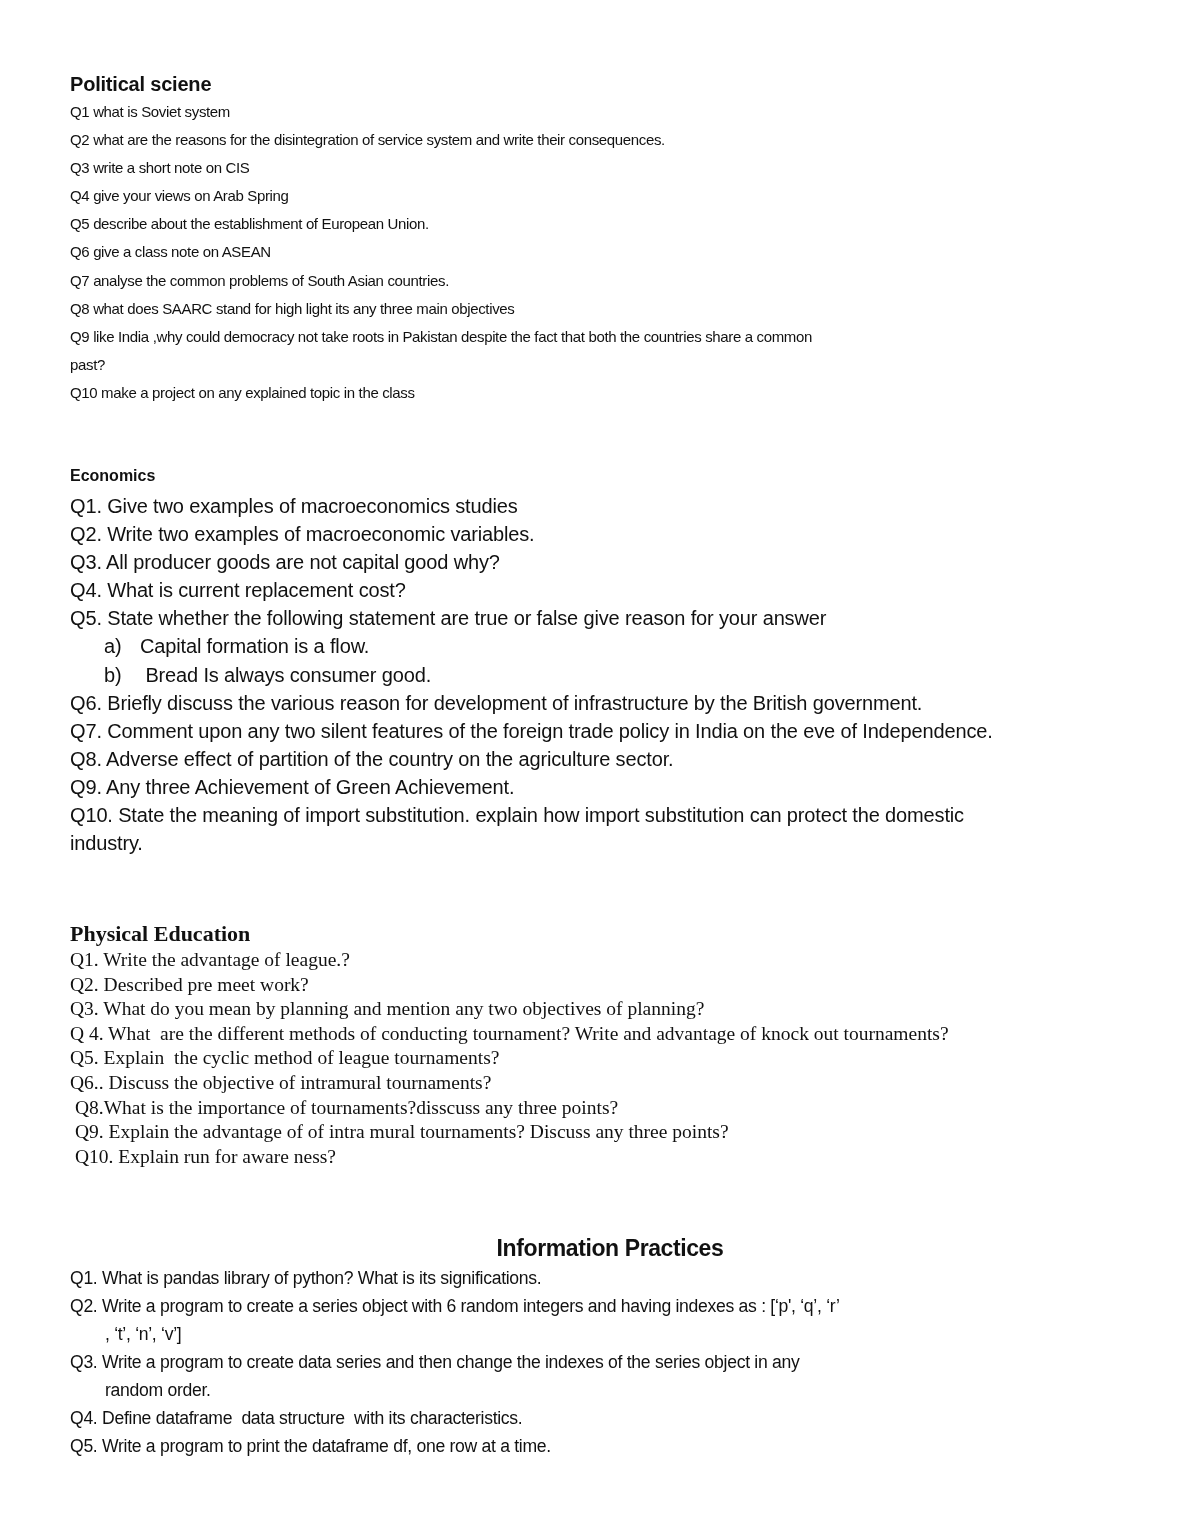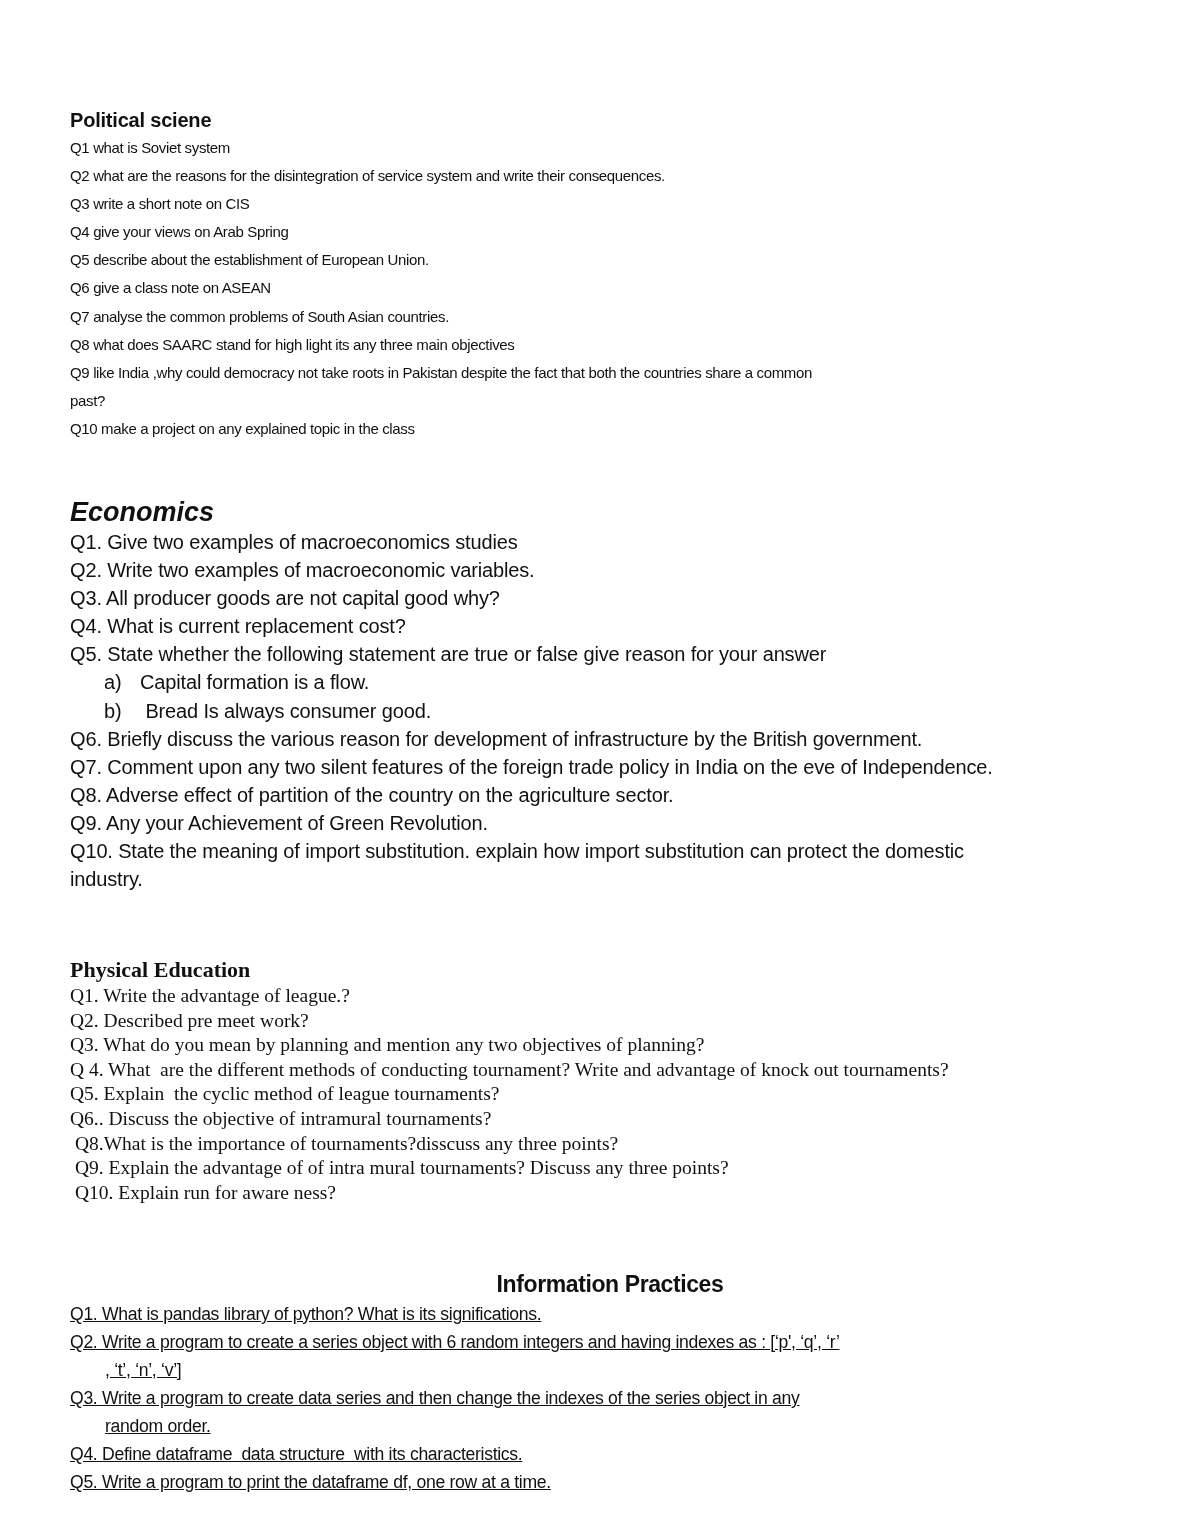--- a/index.html
+++ b/index.html
@@ -1,41 +1,41 @@
 <!DOCTYPE html>
 <html><head>
   <meta charset="utf-8">
   <style>
     html, body { margin: 0; padding: 0; background: #ffffff; }
     body { width: 1187px; height: 1536px; position: relative; overflow: hidden; color: #111; }
-    .page { position: absolute; left: 0; top: 0; width: 1187px; height: 1268px; margin-top: 36px; }
+    .page { position: absolute; left: 0; top: 0; width: 1187px; height: 1268px; }
     .section { position: absolute; left: 70px; width: 1080px; }
 
     
     .pol { top: 70px; font-family: "Liberation Sans", sans-serif; }
     .pol .heading { font-size: 20px; font-weight: bold; line-height: 28px; letter-spacing: -0.2px; }
     .pol .q { font-size: 15px; line-height: 28.1px; letter-spacing: -0.35px; }
 
     
     .eco { top: 460px; font-family: "Liberation Sans", sans-serif; }
-    .eco .heading { font-size: 27px; font-weight: bold; line-height: 32px; font-style: italic; }
+    .eco .heading { font-size: 16px; font-weight: bold; line-height: 32px; }
     .eco .q { font-size: 20px; line-height: 28.1px; letter-spacing: -0.15px; }
     .eco .sub { padding-left: 34px; display: flex; }
     .eco .sub .mark { width: 36px; flex: none; }
 
     
     .phy { top: 920px; font-family: Liberation Serif, serif; }
     .phy .heading { font-size: 22px; font-weight: bold; line-height: 28px; }
     .phy .q { font-size: 19.5px; line-height: 24.6px; }
     .phy .q.indent { padding-left: 5px; }
 
     
     .inf { top: 1232px; font-family: "Liberation Sans", sans-serif; }
     .inf .heading { font-size: 23px; font-weight: bold; line-height: 32px; letter-spacing: -0.4px; text-align: center; }
-    .inf .q { font-size: 17.6px; line-height: 28px; letter-spacing: -0.3px; text-decoration: underline; }
+    .inf .q { font-size: 17.6px; line-height: 28px; letter-spacing: -0.3px; }
     .inf .cont { padding-left: 35px; }
   </style>
 </head>
 <body>
 
 <div class="page">
 
   <div class="section pol">
     <div class="heading">Political sciene</div>
     <div class="q">Q1 what is Soviet system</div>
@@ -62,21 +62,21 @@
       <span class="mark">a)</span>
       <span>Capital formation is a flow.</span>
     </div>
     <div class="q sub">
       <span class="mark">b)</span>
       <span style="white-space:pre"> Bread Is always consumer good.</span>
     </div>
     <div class="q">Q6. Briefly discuss the various reason for development of infrastructure by the British government.</div>
     <div class="q">Q7. Comment upon any two silent features of the foreign trade policy in India on the eve of Independence.</div>
     <div class="q">Q8. Adverse effect of partition of the country on the agriculture sector.</div>
-    <div class="q">Q9. Any your Achievement of Green Revolution.</div>
+    <div class="q">Q9. Any three Achievement of Green Achievement.</div>
     <div class="q">Q10. State the meaning of import substitution. explain how import substitution can protect the domestic</div>
     <div class="q">industry.</div>
   </div>
 
   <div class="section phy">
     <div class="heading">Physical Education</div>
     <div class="q">Q1. Write the advantage of league.?</div>
     <div class="q">Q2. Described pre meet work?</div>
     <div class="q">Q3. What do you mean by planning and mention any two objectives of planning?</div>
     <div class="q" style="white-space:pre">Q 4. What  are the different methods of conducting tournament? Write and advantage of knock out tournaments?</div>

